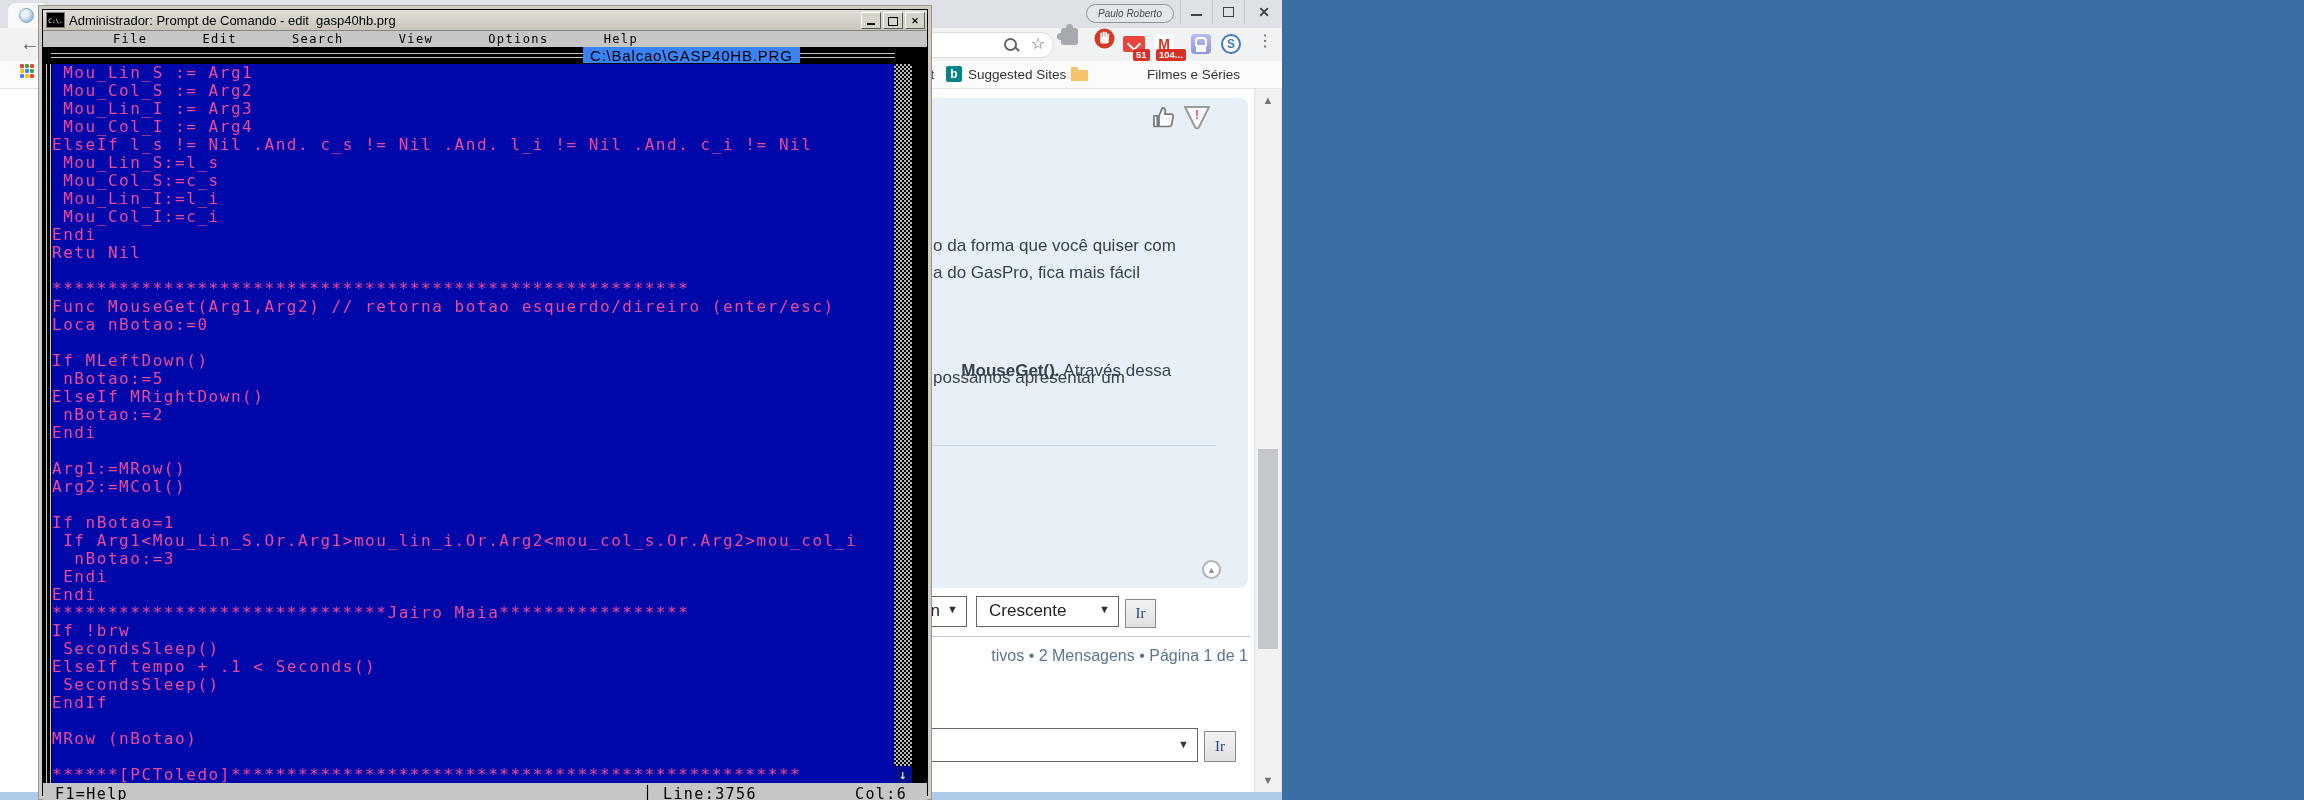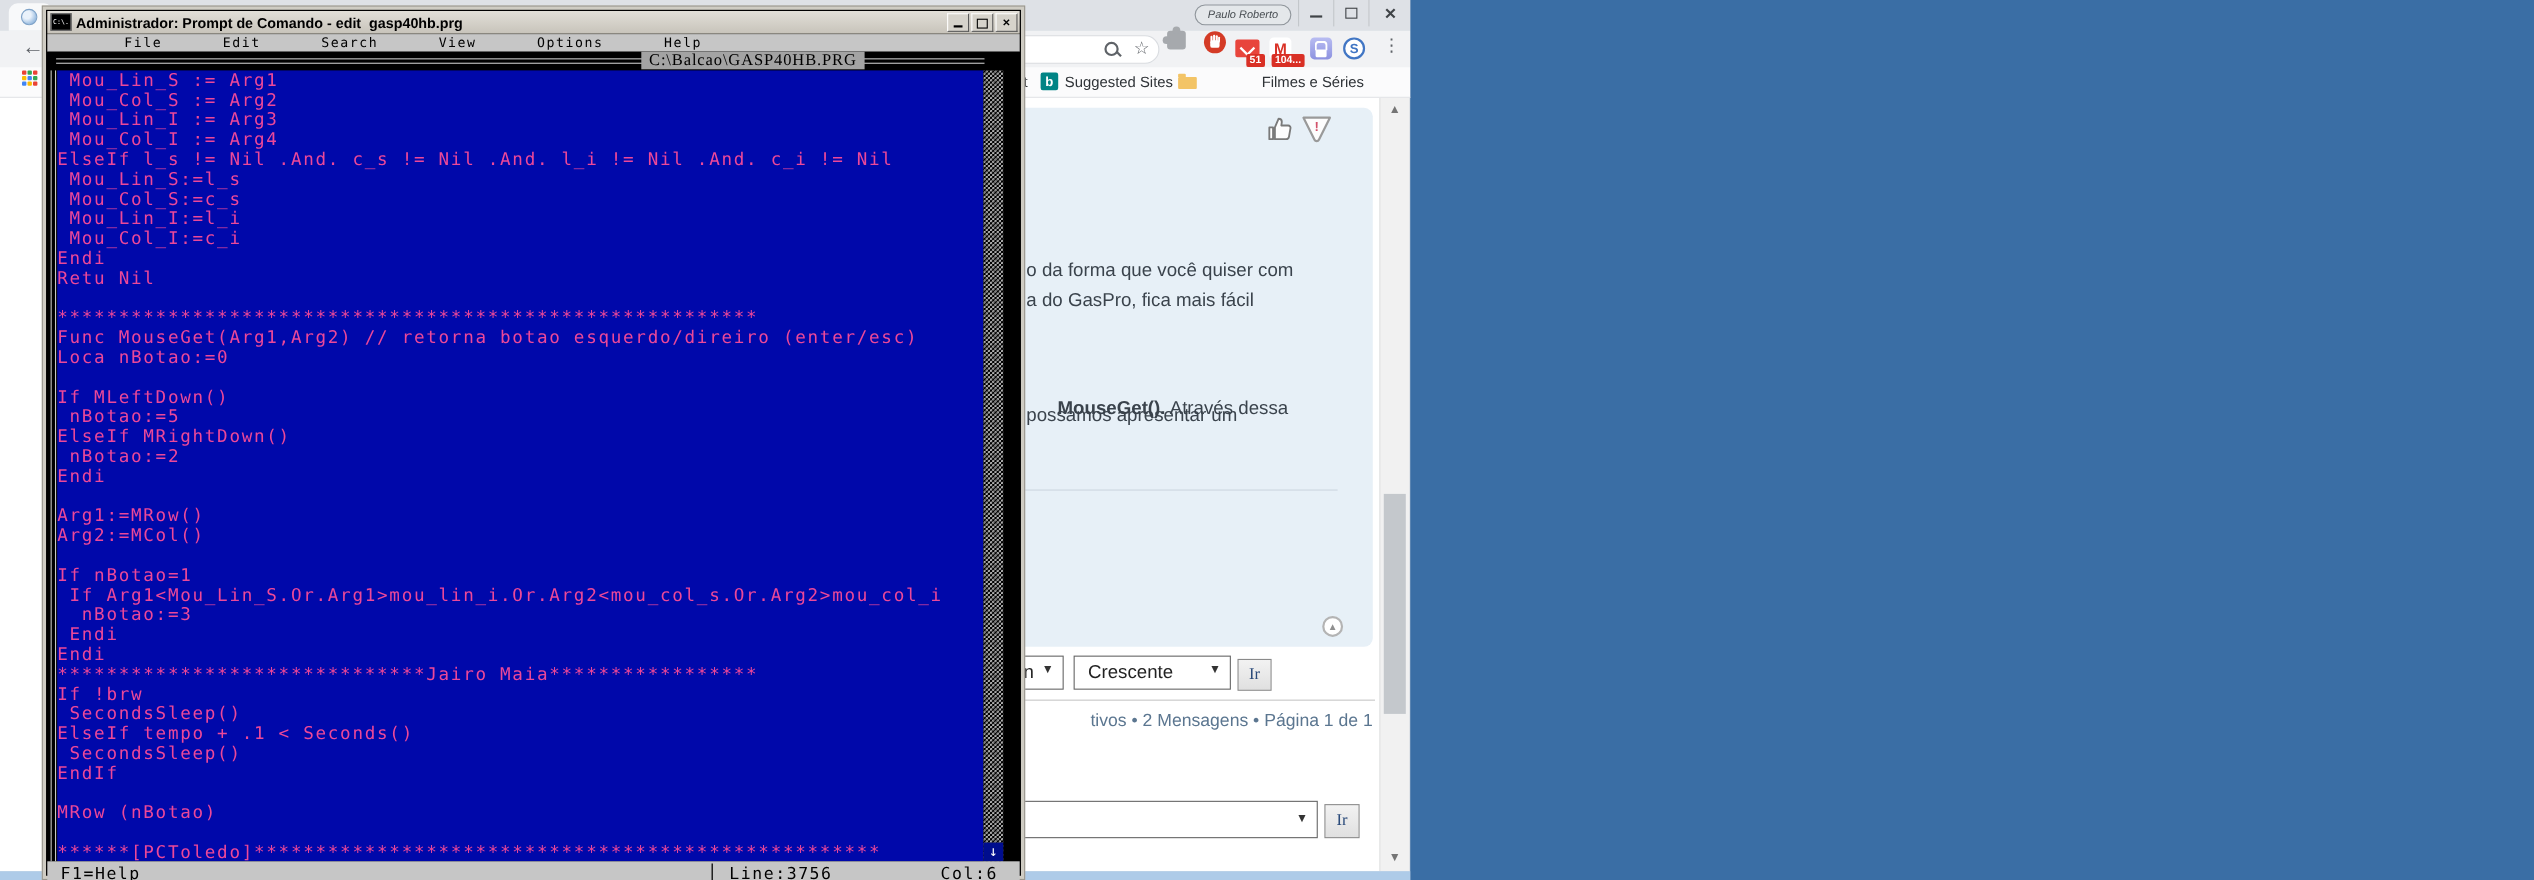--- a/index.html
+++ b/index.html
@@ -81,36 +81,36 @@
   .bottom-strip{position:absolute;left:0;top:792px;width:1282px;height:8px;background:#aecbe8;}
 
   
   #console{position:absolute;left:38px;top:5px;width:894px;height:795px;z-index:10;
     background:#cfccc3;border:1px solid #9a978f;box-sizing:border-box;padding:3px;}
   #console-inner{position:relative;width:100%;height:100%;border:1px solid #000;box-sizing:border-box;background:#000;}
   .ctitle{position:absolute;left:0;top:0;width:100%;height:21px;background:linear-gradient(#e2dfd8,#c8c4bb);
     display:flex;align-items:center;border-bottom:1px solid #8a877f;box-sizing:border-box;}
   .cicon{width:17px;height:14px;background:#000;border:1px solid #7c7c7c;margin:0 4px 0 3px;
     color:#fff;font-family:"DejaVu Sans Mono",monospace;font-size:6px;display:flex;align-items:center;justify-content:center;}
-  .ctitle-text{font-size:13px;font-weight:bold;color:#000;white-space:pre;}
+  .ctitle-text{font-size:13px;font-weight:normal;color:#000;white-space:pre;}
   .cbtns{position:absolute;right:2px;top:2px;display:flex;gap:2px;}
   .cbtn{width:18px;height:15px;background:#d6d3cb;border:1px solid;border-color:#fff #5a5a5a #5a5a5a #fff;
     display:flex;align-items:flex-end;justify-content:center;font-size:9px;font-weight:bold;color:#000;}
   .cbtn .bar{width:8px;height:2px;background:#000;margin-bottom:3px;}
   .cbtn .sq{width:8px;height:7px;border:1px solid #000;margin-bottom:2px;}
   .cbtn.x{align-items:center;}
   .cmenu{position:absolute;left:0;top:21px;width:100%;height:16px;background:#c6c6c6;
     font-family:"DejaVu Sans Mono",monospace;font-size:12px;letter-spacing:1.4px;color:#000;
     display:flex;align-items:center;}
   .cmenu span{margin-right:55px;}
   .cmenu span:first-child{margin-left:70px;}
   .cfile-row{position:absolute;left:0;top:37px;width:100%;height:17px;background:#000;}
   .cfile-line{position:absolute;left:8px;right:32px;top:6px;height:3px;border-top:1px solid #c6c6c6;border-bottom:1px solid #c6c6c6;}
-  .cfile-box{position:absolute;left:540px;top:0;height:16px;background:#a3a3a3;color:#000;
-    font-family:Liberation Serif, serif;font-size:15px;letter-spacing:0.8px;padding:0 7px;display:flex;align-items:center;}
+  .cfile-box{position:absolute;left:540px;top:0;height:16px;background:#3b82f6;color:#000;
+    font-family:Liberation Sans, sans-serif;font-size:15px;letter-spacing:0.8px;padding:0 7px;display:flex;align-items:center;}
   .ceditor{position:absolute;left:0;top:54px;width:100%;height:719px;background:#000;}
   .cgutter{position:absolute;left:3px;top:0;width:3px;height:100%;border-left:1px solid #c6c6c6;border-right:1px solid #c6c6c6;}
   .cblue{position:absolute;left:9px;top:0;right:33px;bottom:0;background:#0008aa;overflow:hidden;}
   .cl{height:18px;line-height:18px;font-family:"DejaVu Sans Mono",monospace;font-size:16px;letter-spacing:1.55px;
     color:#ec4899;white-space:pre;}
   .cscroll{position:absolute;right:15px;top:0;width:18px;height:100%;
     background-image:linear-gradient(45deg,#b8b8b8 25%,transparent 25%,transparent 75%,#b8b8b8 75%),
                      linear-gradient(45deg,#b8b8b8 25%,transparent 25%,transparent 75%,#b8b8b8 75%);
     background-size:4px 4px;background-position:0 0,2px 2px;background-color:#000;}
   .cscroll-down{position:absolute;bottom:0;left:0;width:18px;height:17px;background:#000d8e;color:#fff;

